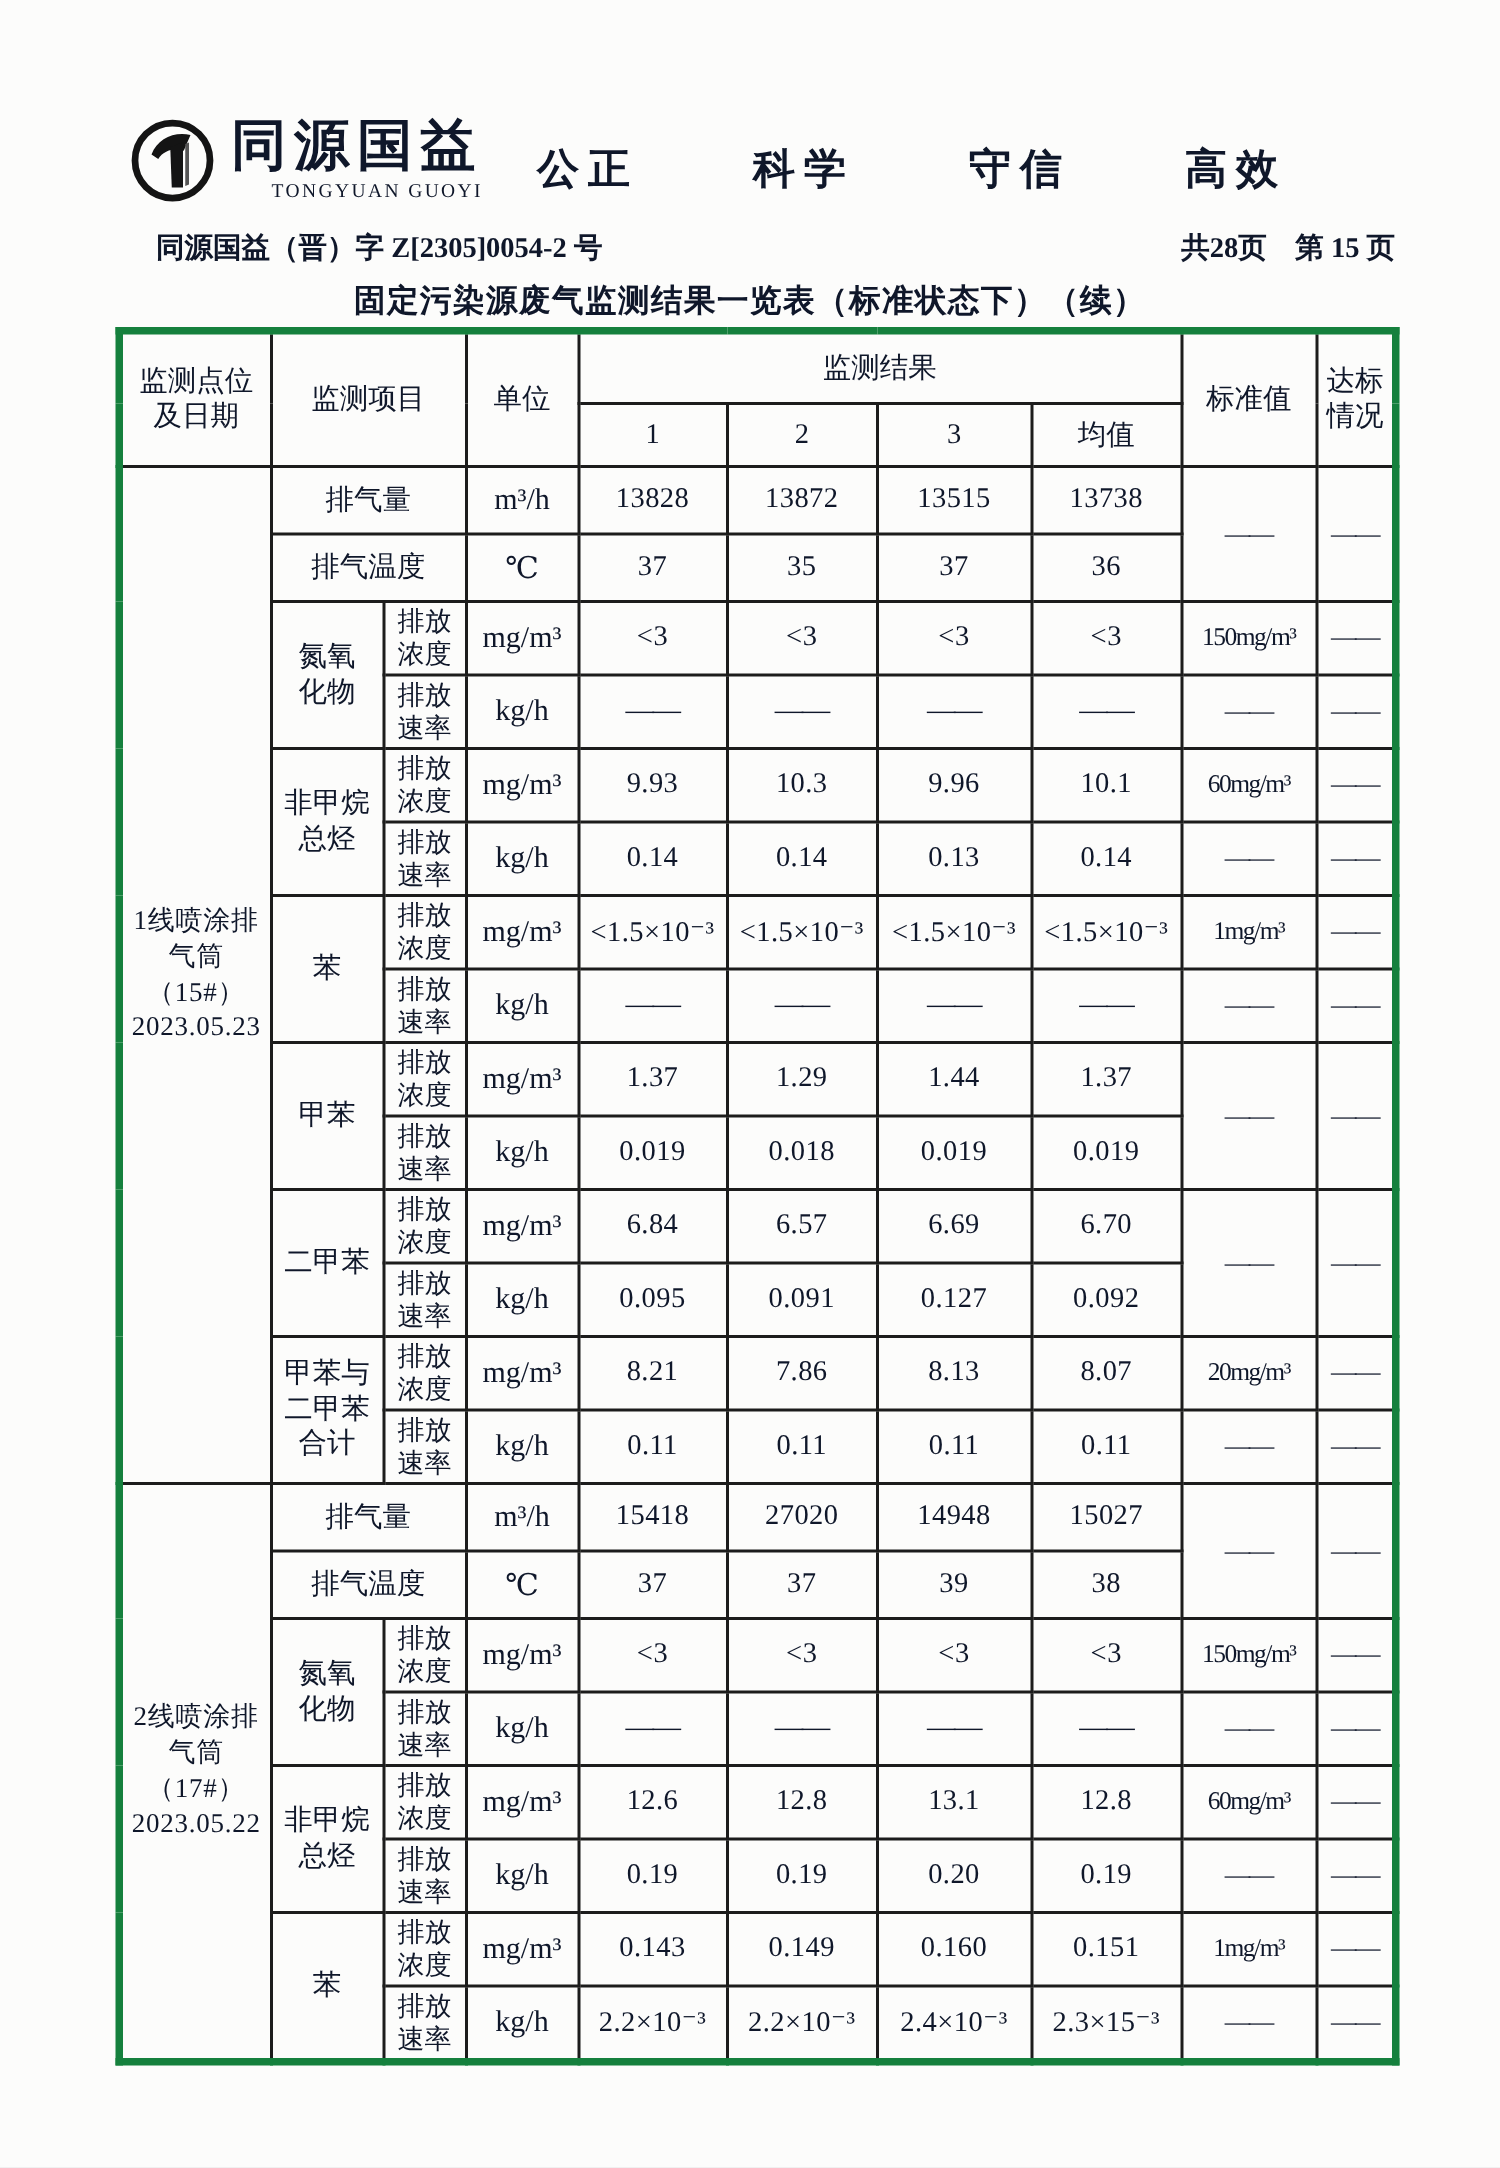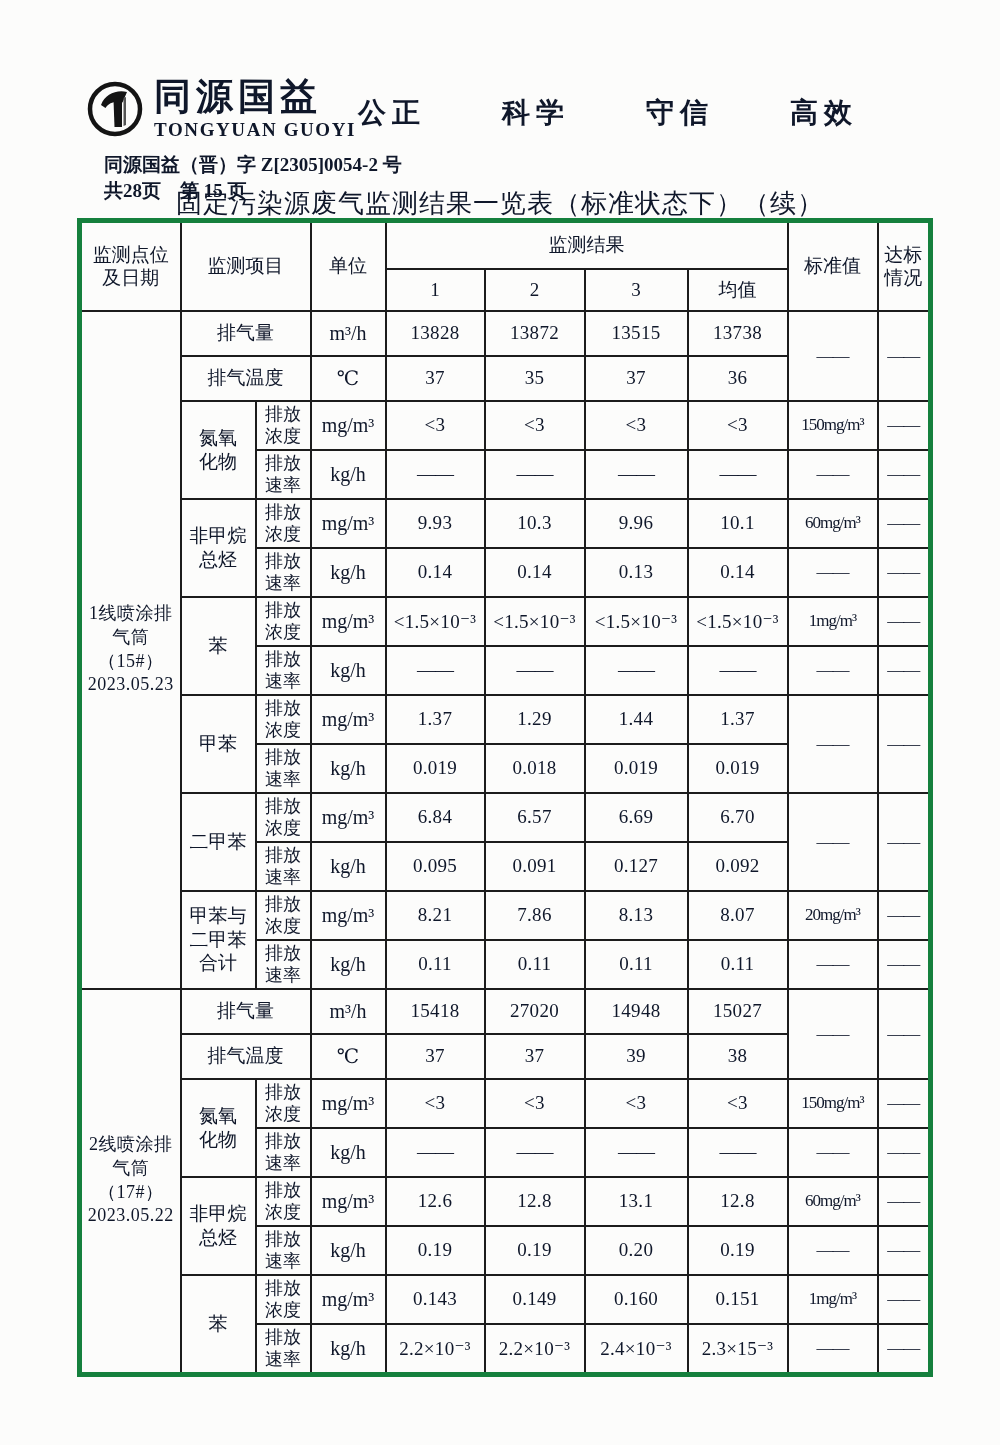--- a/index.html
+++ b/index.html
@@ -12,34 +12,34 @@
     font-family:"Liberation Serif","DejaVu Serif",serif;
     color:#0f172a;
     overflow:hidden;
   }
 
   
   .brand-row { position:absolute; top:78px; left:86px; display:flex; align-items:center; }
   .logo-svg { width:58px; height:58px; flex:0 0 auto; }
   .brand-text { margin-left:10px; }
   .brand-cn { font-size:37px; font-weight:700; letter-spacing:5px; line-height:1.05; }
-  .brand-en { font-size:19px; font-weight:700; letter-spacing:1.6px; margin-top:2px;text-align:right; }
+  .brand-en { font-size:13px; font-weight:400; letter-spacing:1.6px; margin-top:2px;text-align:right; }
 
   .slogan-row { position:absolute; top:94px; left:358px; display:flex; gap:76px; }
   .slogan-word { font-size:28px; font-weight:700; letter-spacing:6px; }
 
   .doc-row {
     position:absolute; top:152px; left:104px; right:70px;
     display:flex; justify-content:space-between; align-items:baseline;
-    font-size:19px; font-weight:700;flex-direction:column;
+    font-size:19px; font-weight:700;
   }
 
   .report-title {
     position:absolute; top:186px; left:0; width:100%;
-    text-align:center; font-size:26px; font-weight:400; letter-spacing:1px;
+    text-align:center; font-size:21px; font-weight:700; letter-spacing:1px;
   }
 
   
   table.results {
     position:absolute; top:218px; left:77px;
     width:854px; table-layout:fixed;
     border-collapse:collapse;
     font-size:19px;
   }
   table.results th, table.results td {

